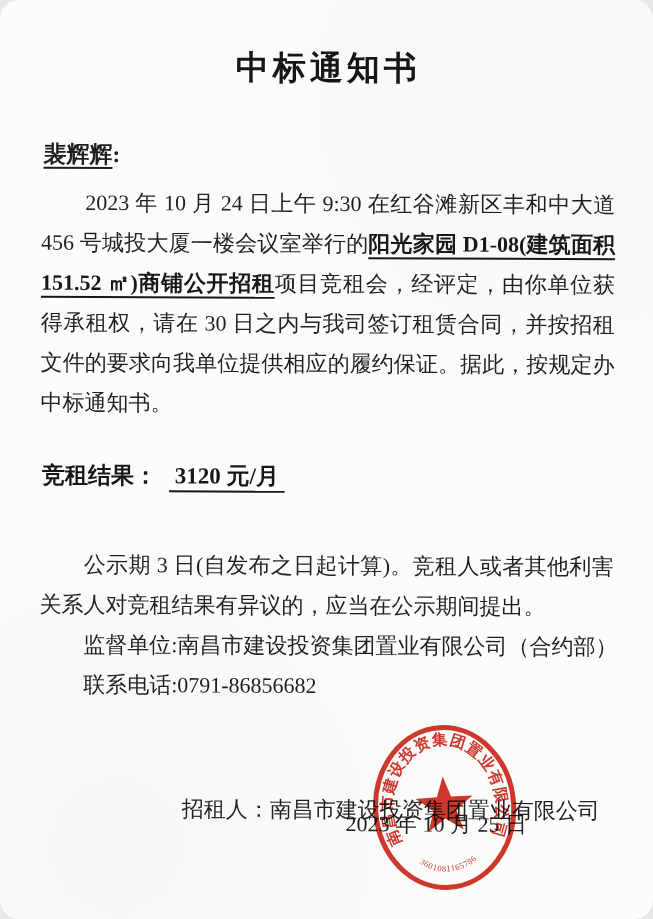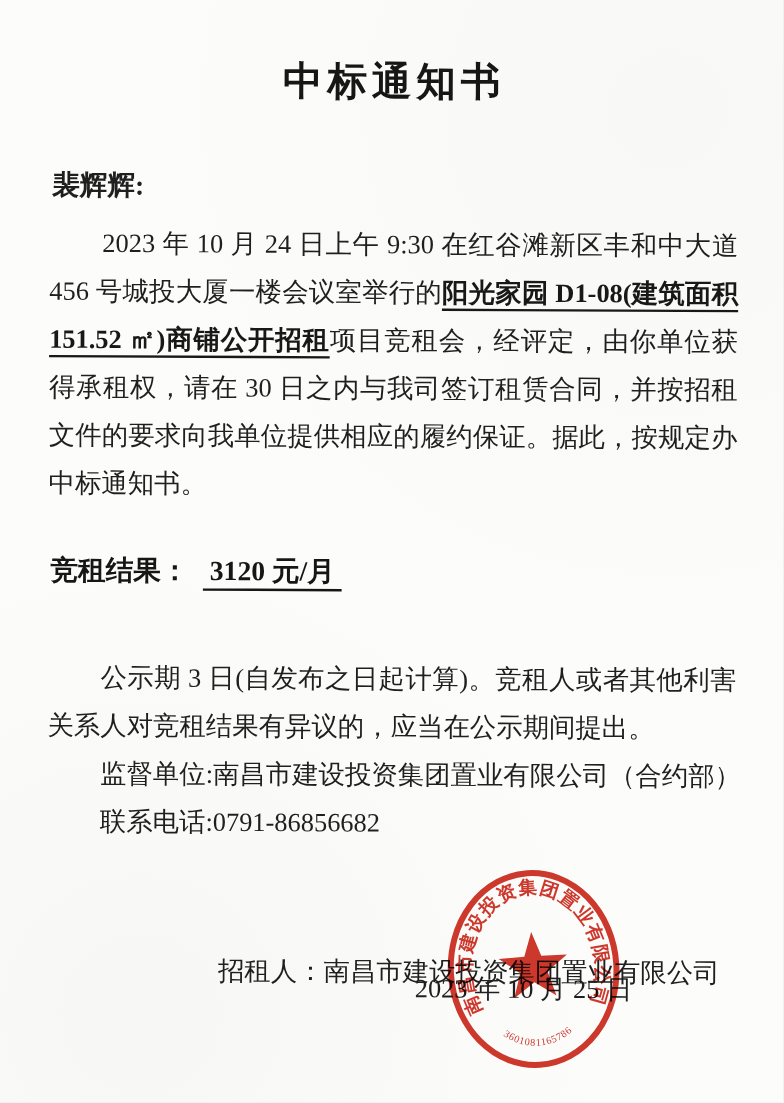--- a/index.html
+++ b/index.html
@@ -7,33 +7,35 @@
     position:relative;
     width:653px;height:919px;
     margin:0 auto;
     background:#fcfcfa;
     background-image:
       radial-gradient(circle at 18% 92%, rgba(120,120,120,.04), transparent 40%),
       radial-gradient(circle at 85% 10%, rgba(120,120,120,.03), transparent 45%);
     overflow:hidden;
     color:#1f1f1f;
     font-family:"Liberation Serif","DejaVu Serif",serif;
+    border-radius:19px;
   }
   .content{position:absolute;inset:0;transform:rotate(.25deg);transform-origin:50% 55%;}
   .title{
     position:absolute;top:46px;left:0;right:0;
     margin:0;text-align:center;
     font-size:33px;font-weight:700;letter-spacing:4px;
     color:#161616;
   }
   .salutation{
     position:absolute;top:139px;left:42px;
     font-size:23px;font-weight:700;line-height:34px;
   }
   .u-name{
+    text-decoration:underline;
     text-underline-offset:5px;
     text-decoration-thickness:1.5px;
     text-align:center;
   }
   .para{position:absolute;left:40px;width:574px;font-size:22px;}
   .p1{top:184px;}
   .p2{top:546px;}
   .line{
     line-height:40px;white-space:nowrap;overflow:visible;
   }

